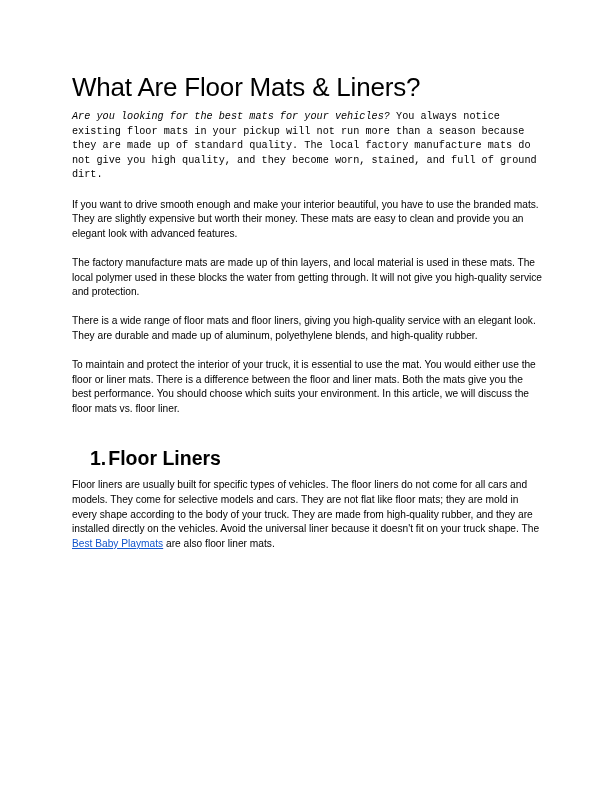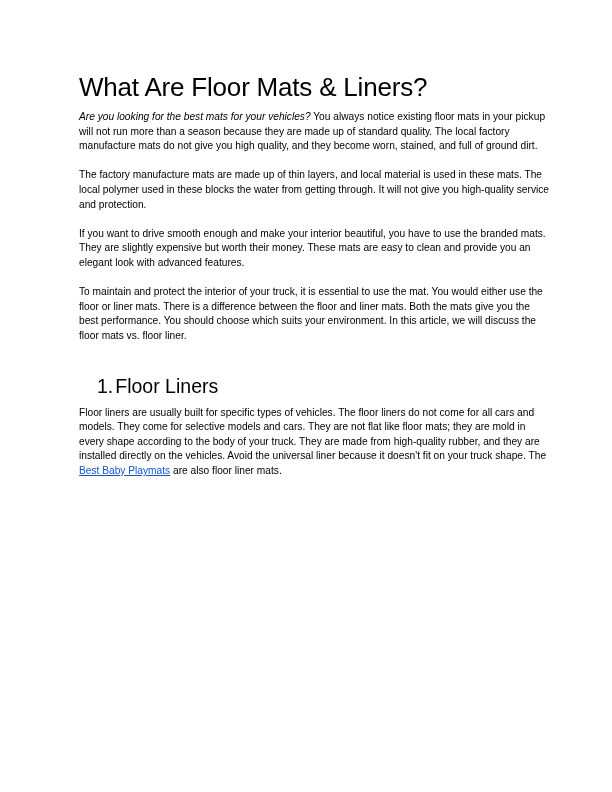--- a/index.html
+++ b/index.html
@@ -1,34 +1,35 @@
 <!DOCTYPE html>
 <html><head>
 <meta charset="utf-8">
 <style>
   html, body { margin: 0; padding: 0; background: #ffffff; }
   body { width: 612px; height: 792px; position: relative; overflow: hidden; }
-  .page { position: absolute; left: 79px; top: 72px; width: 470px; font-family: "Liberation Sans", sans-serif; color: #000; }
+  .page { position: absolute; left: 72px; top: 72px; width: 470px; font-family: "Liberation Sans", sans-serif; color: #000; }
   h1 { font-family: "Liberation Sans", sans-serif; font-weight: normal; font-size: 26px; line-height: 30px; margin: 0 0 6px 0; letter-spacing: -0.2px; }
   p { font-size: 10.2px; line-height: 14.6px; margin: 0 0 14.6px 0; }
-  p.lead { margin-top: 8px; }
+  p.lead { margin-top: 8px; font-family: Liberation Mono, monospace; }
   .it { font-style: italic; }
-  h2 { font-family: "Liberation Sans", sans-serif; font-weight: normal; font-size: 19.5px; line-height: 24px; margin: 30px 0 8px 18px; }
+  h2 { font-family: "Liberation Sans", sans-serif; font-weight: bold; font-size: 19.5px; line-height: 24px; margin: 30px 0 8px 18px; }
   h2 .num { display: inline-block; margin-right: 2px; }
   a.link { color: #1155cc; text-decoration: underline; text-align: center; }
 </style>
 </head>
 <body>
 
 <div class="page">
   <h1>What Are Floor Mats &amp; Liners?</h1>
 
   <p class="lead"><span class="it">Are you looking for the best mats for your vehicles?</span><span> You always notice existing floor mats in your pickup will not run more than a season because they are made up of standard quality. The local factory manufacture mats do not give you high quality, and they become worn, stained, and full of ground dirt.</span></p>
 
+  <p>If you want to drive smooth enough and make your interior beautiful, you have to use the branded mats. They are slightly expensive but worth their money. These mats are easy to clean and provide you an elegant look with advanced features.</p>
   <p>The factory manufacture mats are made up of thin layers, and local material is used in these mats. The local polymer used in these blocks the water from getting through. It will not give you high-quality service and protection.</p>
-  <p>If you want to drive smooth enough and make your interior beautiful, you have to use the branded mats. They are slightly expensive but worth their money. These mats are easy to clean and provide you an elegant look with advanced features.</p>
+  <p>There is a wide range of floor mats and floor liners, giving you high-quality service with an elegant look. They are durable and made up of aluminum, polyethylene blends, and high-quality rubber.</p>
   <p>To maintain and protect the interior of your truck, it is essential to use the mat. You would either use the floor or liner mats. There is a difference between the floor and liner mats. Both the mats give you the best performance. You should choose which suits your environment. In this article, we will discuss the floor mats vs. floor liner.</p>
 
   <h2><span class="num">1.</span><span>Floor Liners</span></h2>
 
   <p><span>Floor liners are usually built for specific types of vehicles. The floor liners do not come for all cars and models. They come for selective models and cars. They are not flat like floor mats; they are mold in every shape according to the body of your truck. They are made from high-quality rubber, and they are installed directly on the vehicles. Avoid the universal liner because it doesn't fit on your truck shape. The </span><a class="link">Best Baby Playmats</a><span> are also floor liner mats.</span></p>
 
 </div>
 
 </body></html>

